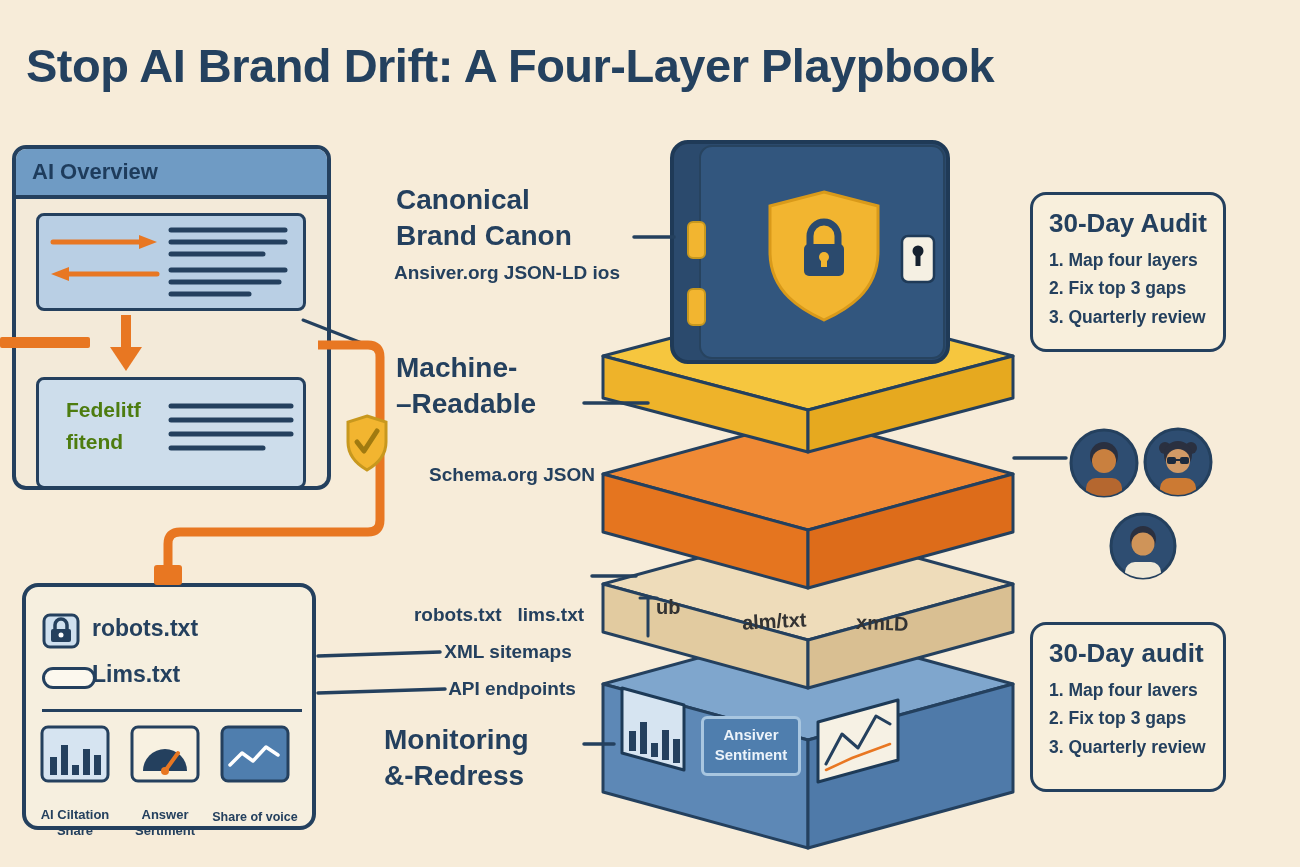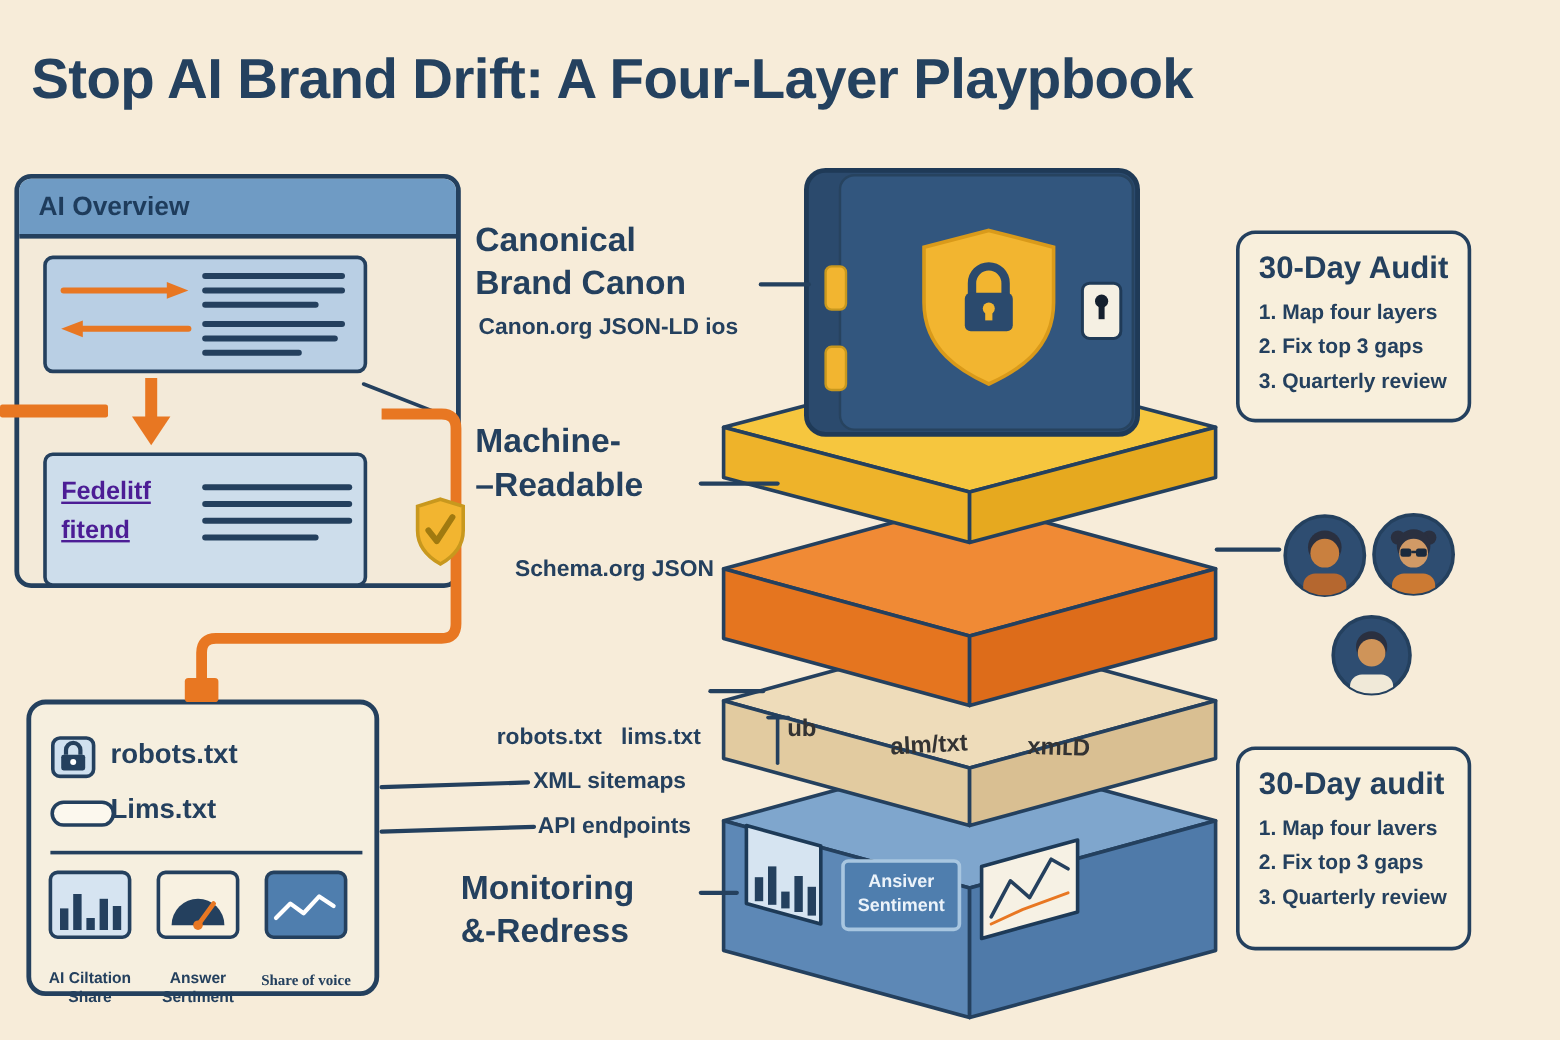--- a/index.html
+++ b/index.html
@@ -3,30 +3,30 @@
 <meta charset="utf-8">
 <style>
   html,body{margin:0;padding:0;background:#e9e2d2;}
   .canvas{position:relative;width:1300px;height:867px;background:#f7ecd9;overflow:hidden;
           font-family:"Liberation Sans",sans-serif;color:#24405e;}
   .abs{position:absolute;}
   .gfx{position:absolute;left:0;top:0;z-index:4;pointer-events:none;}
   .title{left:26px;top:38px;margin:0;font-size:47px;font-weight:800;letter-spacing:-0.5px;color:#24415f;z-index:5;}
 
   
-  .panel1{left:12px;top:145px;width:372px;height:345px;background:#f3ead9;border:4px solid #24405e;
+  .panel1{left:12px;top:145px;width:319px;height:345px;background:#f3ead9;border:4px solid #24405e;
           border-radius:14px;z-index:2;box-sizing:border-box;}
   .p1-header{height:46px;background:#6f9bc4;border-bottom:4px solid #24405e;border-radius:10px 10px 0 0;
              font-size:22px;font-weight:800;color:#1e3c5c;line-height:46px;padding-left:16px;}
   .p1-box1{position:absolute;left:20px;top:64px;width:270px;height:98px;background:#b9cfe4;
            border:3px solid #24405e;border-radius:8px;box-sizing:border-box;}
   .p1-down{position:absolute;left:86px;top:164px;}
   .p1-box2{position:absolute;left:20px;top:228px;width:270px;height:112px;background:#cdddeb;
            border:3px solid #24405e;border-radius:8px;box-sizing:border-box;}
-  .p1-restext{position:absolute;left:12px;top:14px;font-size:21px;font-weight:800;line-height:1.5;color:#4c1d95;text-decoration:underline;}
+  .p1-restext{position:absolute;left:27px;top:14px;font-size:21px;font-weight:800;line-height:1.5;color:#4d7c0f;}
   .p1-lines2{position:absolute;left:128px;top:14px;}
 
   
   .panel2{left:22px;top:583px;width:294px;height:247px;background:#f6efdf;border:4px solid #24405e;
           border-radius:16px;z-index:2;box-sizing:border-box;}
   .fp-file1{position:absolute;left:66px;top:28px;font-size:23px;font-weight:800;}
   .fp-file2{position:absolute;left:66px;top:74px;font-size:23px;font-weight:800;}
   .fp-oval{position:absolute;left:16px;top:80px;width:54px;height:22px;border:3px solid #24405e;
            border-radius:12px;background:#fcf8ee;box-sizing:border-box;}
   .fp-div{position:absolute;left:16px;top:122px;width:260px;border-top:3px solid #24405e;}
@@ -258,28 +258,28 @@
     </svg>
 
     <div class="fp-lbl" style="left:4px;">
       <div>AI Ciltation</div>
       <div>Share</div>
     </div>
     <div class="fp-lbl" style="left:94px;">
       <div>Answer</div>
       <div>Sertiment</div>
     </div>
-    <div class="fp-lbl" style="left:184px;top:203px;font-size:12.5px;font-family:Liberation Serif, serif;">Share of voice</div>
+    <div class="fp-lbl" style="left:184px;top:203px;font-size:12.5px;">Share of voice</div>
   </div>
 
   <div class="llabel" style="left:396px;top:182px;width:236px;">
     <div>Canonical</div>
     <div>Brand Canon</div>
   </div>
-  <div class="lsub" style="left:372px;top:262px;width:270px;">Canon.org JSON-LD ios</div>
+  <div class="lsub" style="left:372px;top:262px;width:270px;">Ansiver.org JSON-LD ios</div>
 
   <div class="llabel" style="left:396px;top:350px;width:226px;">
     <div>Machine-</div>
     <div>–Readable</div>
   </div>
   <div class="lsub" style="left:412px;top:464px;width:200px;">Schema.org JSON</div>
 
   <div class="lsubrow" style="left:392px;top:604px;width:214px;">
     <span>robots.txt</span>
     <span>lims.txt</span>

